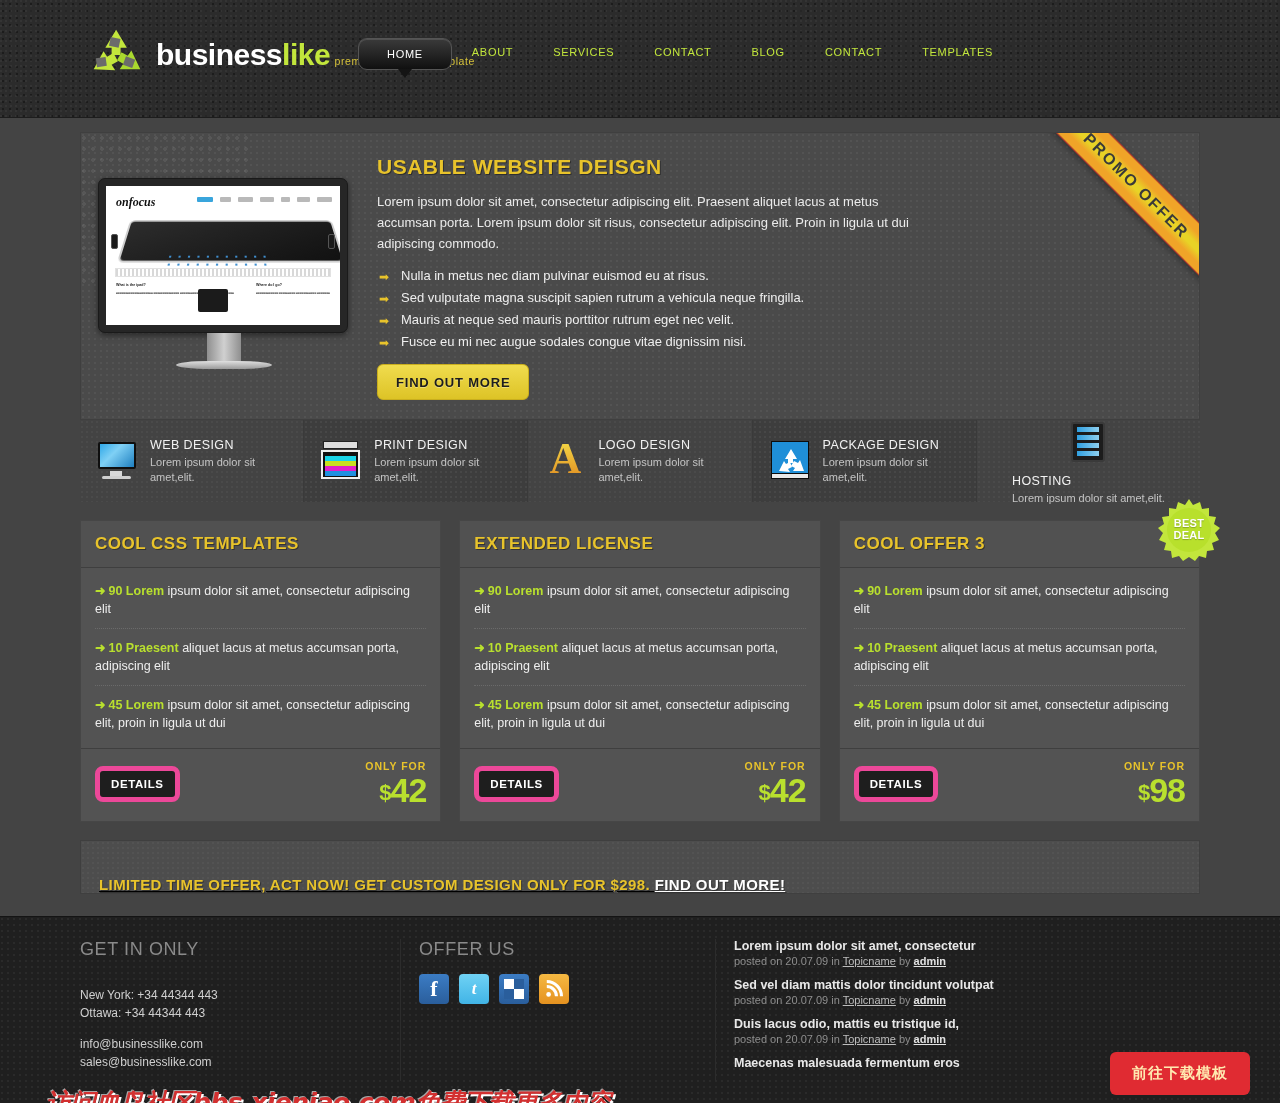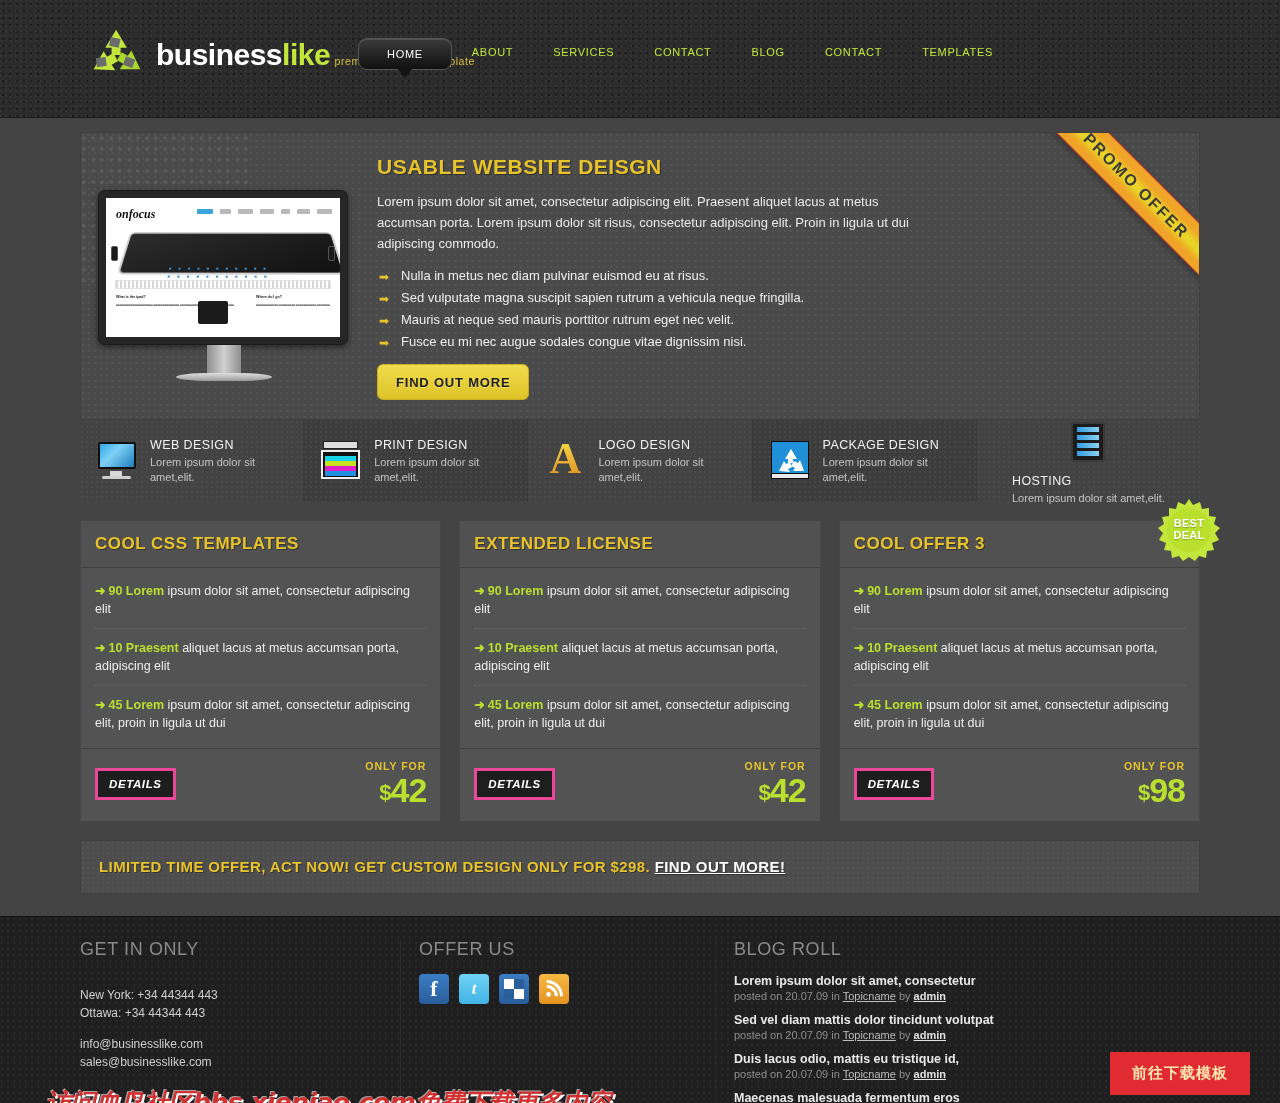--- a/index.html
+++ b/index.html
@@ -78,21 +78,21 @@
     border: 1px solid #3f3f3f;
     overflow: hidden;
   }
   .hero-texture {
     position: absolute; left:0; top:0; width: 170px; height: 150px;
     background-image: radial-gradient(ellipse at 3px 5px, rgba(255,255,255,0.07) 2px, transparent 0);
     background-size: 9px 11px;
     pointer-events: none;
   }
   .monitor {
-    position: absolute; left: 17px; top: 57px; width: 252px;
+    position: absolute; left: 17px; top: 45px; width: 252px;
   }
   .monitor-screen {
     width: 250px; height: 155px; background: #262626;
     border: 1px solid #1a1a1a; border-radius: 7px; padding: 7px;
     box-shadow: 0 2px 6px rgba(0,0,0,0.5);
   }
   .monitor-page { width: 100%; height: 100%; background: #fff; position: relative; overflow: hidden; }
   .mp-brand { position:absolute; left:10px; top:9px; font-family:"Liberation Serif", serif;
     font-style: italic; font-weight: bold; font-size: 12px; color:#111; }
   .mp-nav { position:absolute; right:8px; top:11px; display:flex; gap:7px; align-items:center;}
@@ -205,44 +205,45 @@
   }
   .price-feat:last-child { border-bottom: none; }
   .price-feat .hi { color: #b9e02e; font-weight: bold; }
   .price-feat .arrow-icon { color: #b9e02e; font-weight: bold; margin-right: 3px; }
   .price-foot {
     border-top: 1px solid #3f3f3f; padding: 12px 14px 14px;
     display: flex; align-items: flex-end; justify-content: space-between; min-height: 66px;
   }
   .btn-details {
     background: #1e1e1e; color: #fff; font-size: 11.5px; font-weight: bold;
-    letter-spacing: 0.6px; padding: 7px 11px; border-radius: 1px; cursor: pointer;
-    border: 3px solid #ec4899; align-self: center; font-style: italic;
+    letter-spacing: 0.6px; padding: 7px 11px; border-radius: 8px; cursor: pointer;
+    border: 5px solid #ec4899; align-self: center;
   }
   .price-amount-wrap { text-align: right; line-height: 1; }
   .only-for { font-size: 10.5px; color: #e8c32b; font-weight: bold; letter-spacing: 1px; display:block; margin-bottom: 1px;}
   .price-amount { font-size: 34px; font-weight: bold; color: #b9e02e; letter-spacing: -1px; }
   .price-amount .cur { font-size: 22px; vertical-align: 2px; }
 
   .badge-best {
     position: absolute; right: -21px; top: -22px; width: 62px; height: 62px; z-index: 5;
   }
   .badge-best .badge-label {
     position: absolute; left: 0; top: 0; width: 62px; height: 62px;
     display: flex; flex-direction: column; align-items: center; justify-content: center;
     color: #fff; font-size: 11px; font-weight: bold; line-height: 1.05; letter-spacing: 0.3px;
     text-shadow: 0 1px 1px rgba(0,0,0,0.25);
   }
 
   
   #cta-banner {
     margin-top: 18px; height: 54px; background: #4d4d4d; border: 1px solid #3f3f3f;
-    display: flex; align-items: center; padding: 0 18px;
+    display: flex; align-items: flex-end; padding: 0 18px;
     background-image: radial-gradient(circle at 2px 2px, rgba(255,255,255,0.035) 1px, transparent 0);
     background-size: 5px 5px;
+    text-decoration: underline;
   }
   .cta-text {
     font-size: 15px; font-weight: bold; color: #e8c32b; letter-spacing: 0.4px;
     text-shadow: 1px 1px 0 #333;
   }
   .cta-link { color: #ffffff; text-decoration: underline; cursor: pointer; }
 
   
   #site-footer {
     margin-top: 22px; background: #1f1f1f;
@@ -279,21 +280,21 @@
   .watermark {
     position: absolute; left: 46px; bottom: 16px;
     font-size: 25px; font-weight: bold; font-style: italic;
     color: #d33030; letter-spacing: -0.5px; white-space: nowrap;
     text-shadow: 2px 2px 0 #ffffff, -1px -1px 0 rgba(255,255,255,0.6);
     font-family: "DejaVu Sans", sans-serif;
   }
   .btn-download-cn {
     position: absolute; right: 30px; bottom: 40px;
     background: #e02b32; color: #ffe9b0; font-size: 15px; font-weight: bold;
-    padding: 12px 22px; border-radius: 0; cursor: pointer; letter-spacing: 1px;
+    padding: 12px 22px; border-radius: 6px; cursor: pointer; letter-spacing: 1px;
     font-family: "DejaVu Sans", sans-serif;
   }
 </style>
 </head>
 <body>
 
 <header id="site-header">
   <div class="header-inner">
 
     <div class="logo-wrap">
@@ -553,21 +554,20 @@
           <svg viewBox="0 0 20 20" width="18" height="18">
             <circle cx="4" cy="16" r="2.6" fill="#fff"></circle>
             <path d="M2 9 A9 9 0 0 1 11 18 L14.4 18 A12.4 12.4 0 0 0 2 5.6 Z" fill="#fff"></path>
             <path d="M2 3.4 A14.6 14.6 0 0 1 16.6 18 L20 18 A18 18 0 0 0 2 0 Z" fill="#fff"></path>
           </svg>
         </span>
       </div>
     </div>
 
     <div class="fcol blog">
-      <div class="f-title">BLOG ROLL</div>
 
       <div class="blog-item">
         <div class="blog-title">Lorem ipsum dolor sit amet, consectetur</div>
         <div class="blog-meta"><span>posted on 20.07.09 in </span><a>Topicname</a><span> by </span><a class="author">admin</a></div>
       </div>
 
       <div class="blog-item">
         <div class="blog-title">Sed vel diam mattis dolor tincidunt volutpat</div>
         <div class="blog-meta"><span>posted on 20.07.09 in </span><a>Topicname</a><span> by </span><a class="author">admin</a></div>
       </div>

